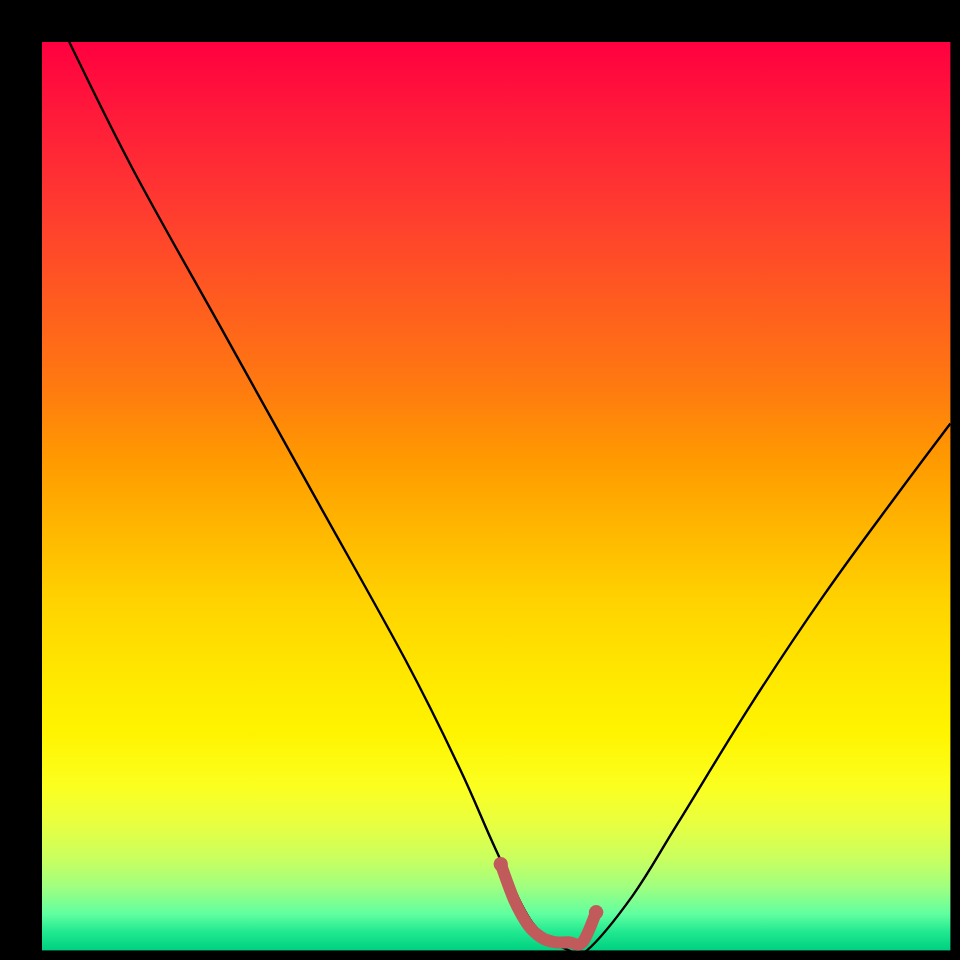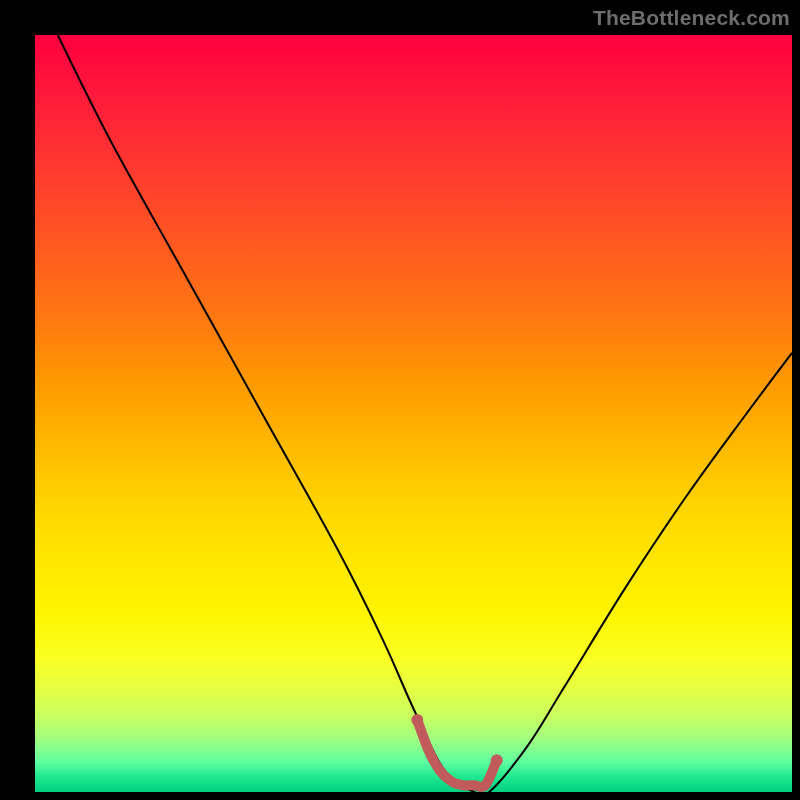--- a/index.html
+++ b/index.html
@@ -70,14 +70,13 @@
 <body>
 
 <div class="frame">
   <div class="plot"></div>
   <svg class="curve" viewBox="0 0 757 757" preserveAspectRatio="none">
     <path id="main-curve" fill="none" stroke="#000" stroke-width="2" d="M 22.7 0.0 C 32.2 19.1, 52.5 62.4, 75.7 106.0 C 98.9 149.6, 124.1 193.2, 151.4 242.2 C 178.7 291.3, 199.8 329.4, 227.1 378.5 C 254.4 427.6, 281.0 473.9, 302.8 514.8 C 324.6 555.6, 334.6 577.0, 348.2 605.6 C 361.8 634.2, 367.6 650.6, 378.5 673.7 C 389.4 696.9, 397.9 719.3, 408.8 734.3 C 419.7 749.3, 430.9 752.9, 439.1 757.0 C 447.2 761.1, 444.7 765.2, 454.2 757.0 C 463.7 748.8, 478.4 730.7, 492.1 711.6 C 505.7 692.5, 512.2 679.6, 529.9 651.0 C 547.6 622.4, 568.7 586.7, 590.5 552.6 C 612.3 518.5, 629.2 493.1, 651.0 461.8 C 672.8 430.4, 692.5 404.4, 711.6 378.5 C 730.7 352.6, 748.8 328.8, 757.0 317.9"></path>
     <path id="trough-curve" fill="none" stroke="#c15a5a" stroke-width="10" stroke-linecap="round" stroke-linejoin="round" d="M 382.3 685.1 C 384.3 690.5, 389.6 706.2, 393.6 715.4 C 397.7 724.5, 400.9 730.2, 405.0 735.8 C 409.1 741.4, 412.3 743.8, 416.4 746.4 C 420.4 749.0, 423.6 749.5, 427.7 750.2 C 431.8 750.9, 435.0 750.2, 439.1 750.2 C 443.1 750.2, 446.3 754.7, 450.4 750.2 C 454.5 745.7, 459.7 729.7, 461.8 725.2"></path>
     <circle id="trough-start" r="6" fill="#c15a5a" cx="382.285" cy="685.085"></circle>
     <circle id="trough-end" r="6" fill="#c15a5a" cx="461.77" cy="725.206"></circle>
   </svg>
-  <div class="watermark">TheBottleneck.com</div>
 </div>
 
 </body></html>

